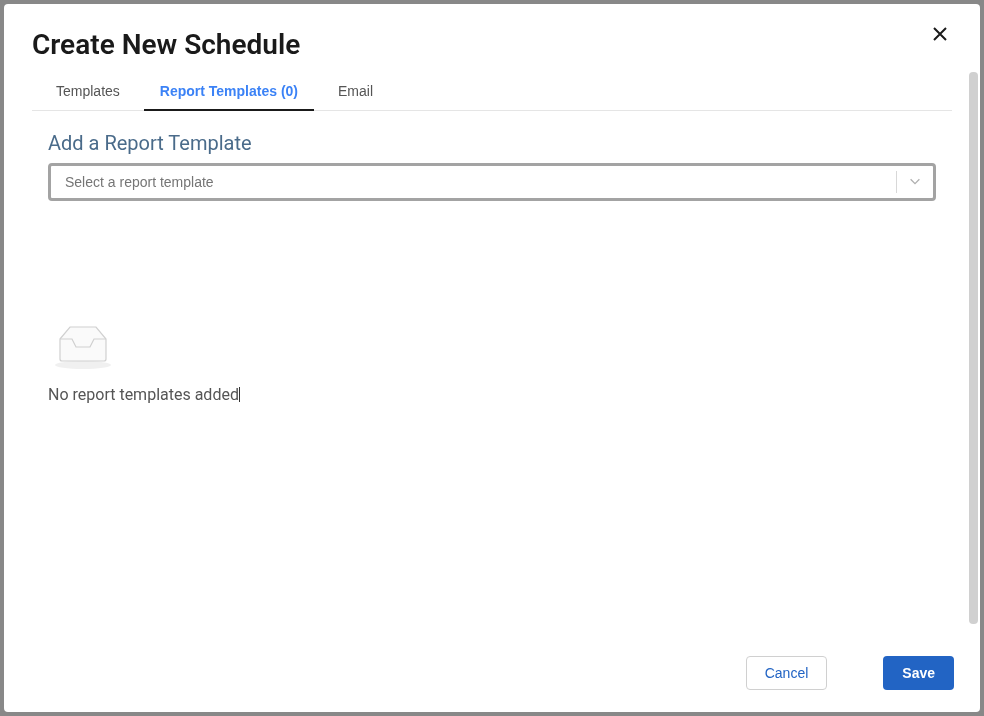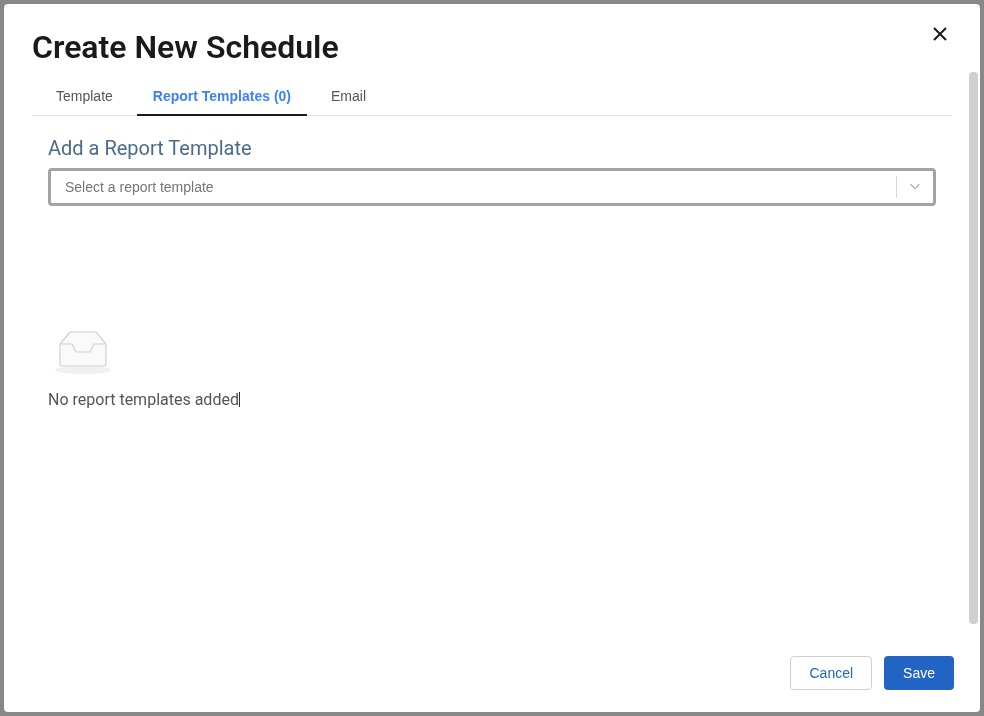--- a/index.html
+++ b/index.html
@@ -22,21 +22,21 @@
       display: flex;
       flex-direction: column;
       position: relative;
       overflow: hidden;
     }
     .modal-header {
       padding: 24px 28px 0 28px;
       position: relative;
     }
     .modal-title {
-      font-size: 32px;
+      font-size: 28px;
       font-weight: 600;
       color: #1a1a1a;
       margin-bottom: 12px;
     }
     .close-btn {
       position: absolute;
       top: 18px;
       right: 28px;
       background: none;
       border: none;
@@ -166,38 +166,39 @@
       text-align: center;
     }
     .btn-secondary {
       background: #fff;
       color: #2264c4;
       border: 1px solid #d0d0d0;
     }
     .btn-primary {
       background: #2264c4;
       color: #fff;
-      font-weight: 400;
+      font-weight: 700;
+      margin-left: 44px;
     }
   </style>
 </head>
 <body>
 
 <div class="modal">
   <div class="modal-header">
     <h1 class="modal-title">Create New Schedule</h1>
     <button class="close-btn">
       <span>
         <svg viewBox="0 0 16 16" fill="none" stroke="currentColor" stroke-width="2">
           <path d="M2 2 L14 14 M14 2 L2 14"></path>
         </svg>
       </span>
     </button>
     <div class="tabs">
-      <button class="tab">Template</button>
+      <button class="tab">Templates</button>
       <button class="tab active">Report Templates (0)</button>
       <button class="tab">Email</button>
     </div>
   </div>
 
   <div class="modal-body">
     <div class="field-label">Add a Report Template</div>
     <div class="select-wrap">
       <input class="select-input" type="text" readonly="" placeholder="Select a report template" style="">
       <div class="select-divider"></div>

